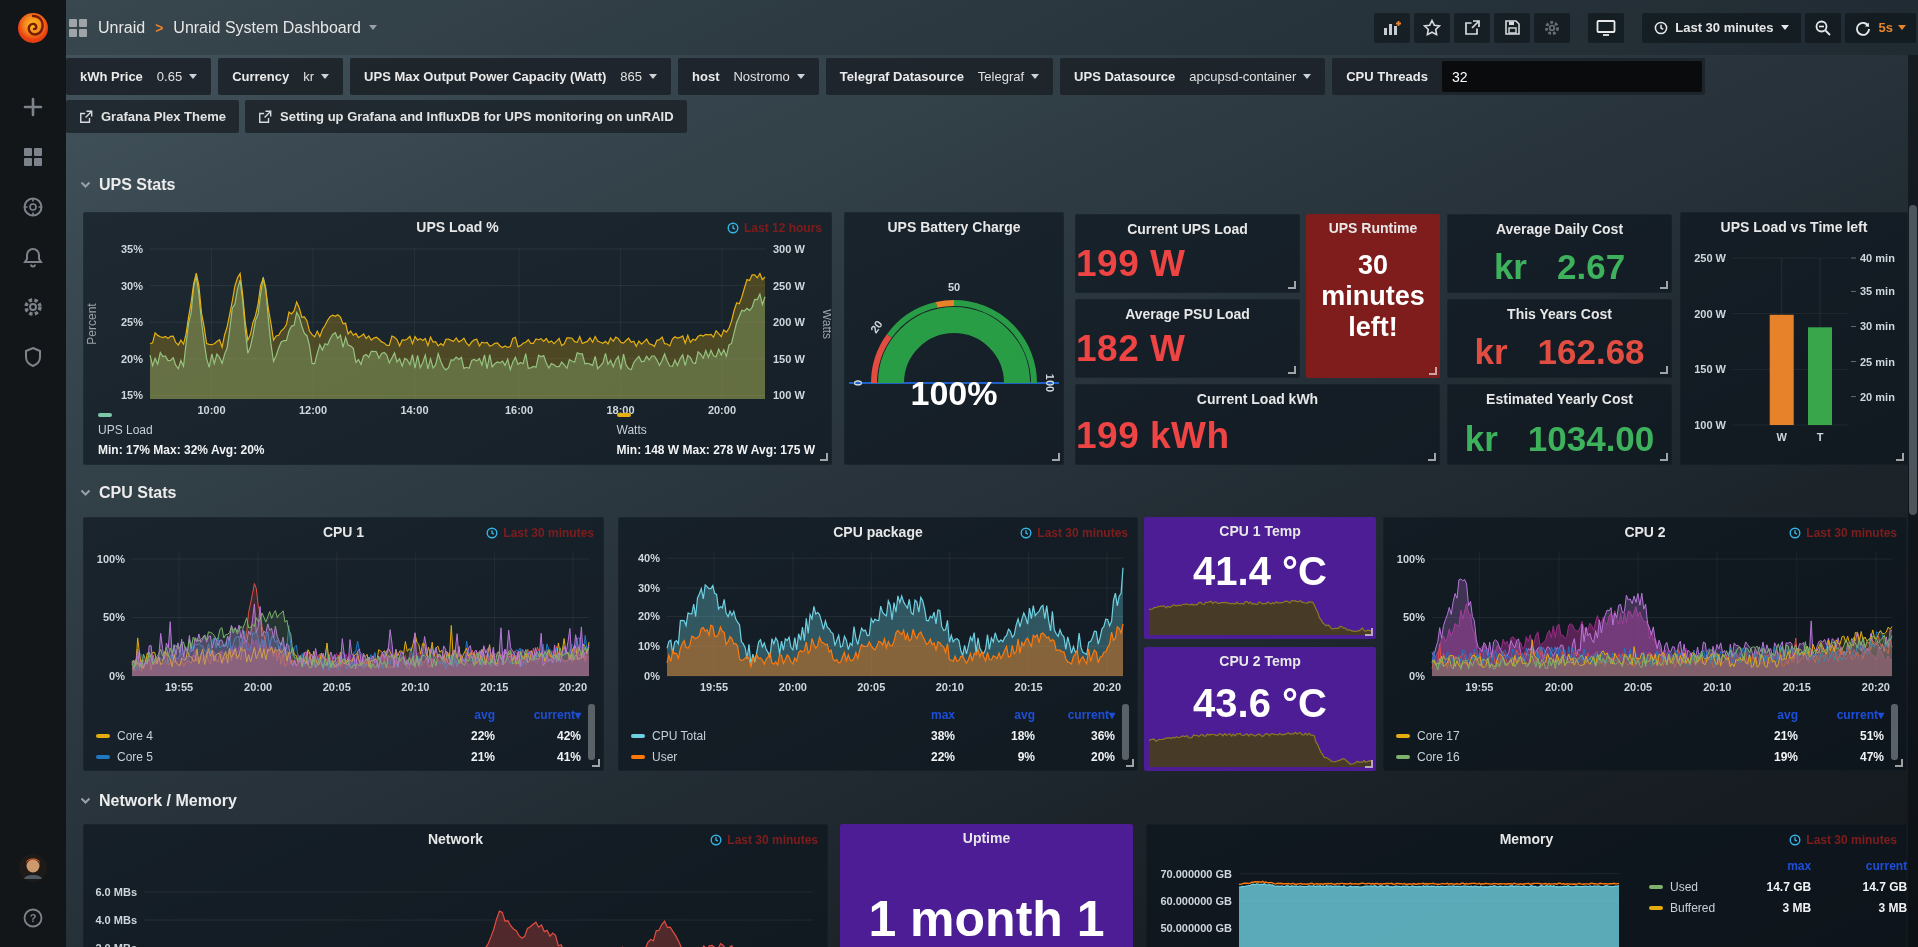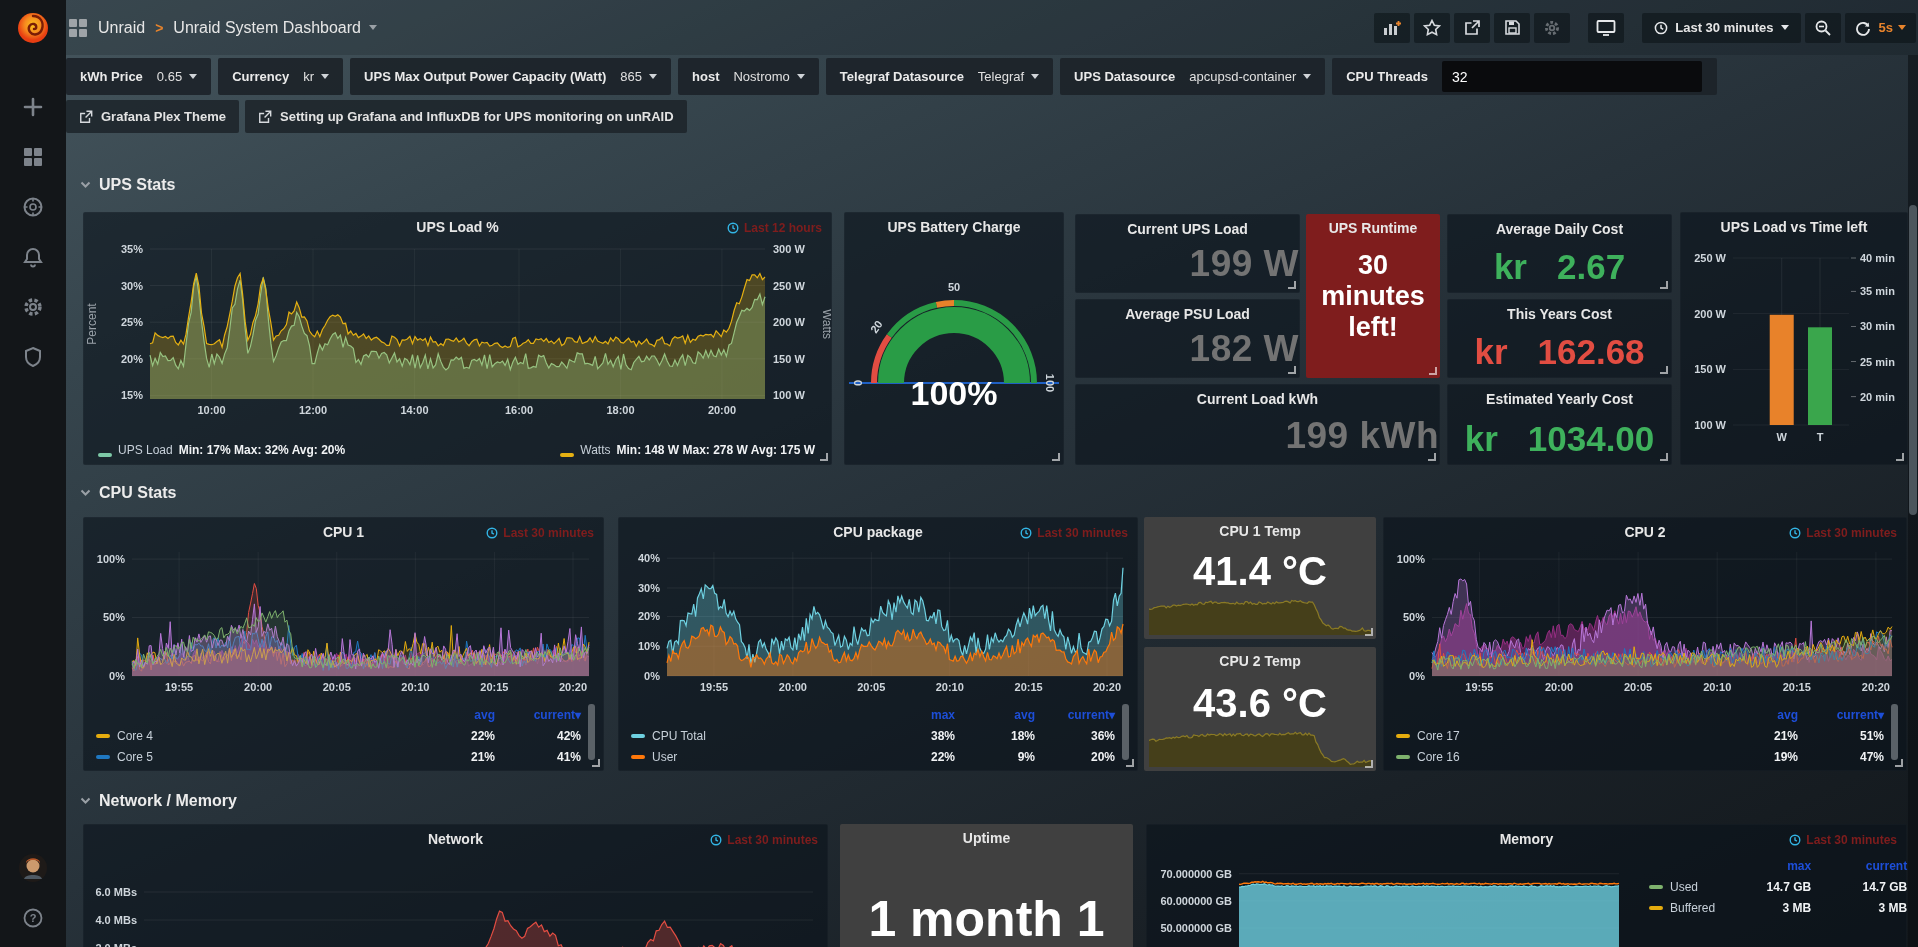--- a/index.html
+++ b/index.html
@@ -47,32 +47,32 @@
   .row-header{position:absolute;display:flex;align-items:center;gap:8px;font-size:16px;font-weight:700;color:#ececec;cursor:pointer;}
   .panel{position:absolute;background:rgba(10,19,26,0.60);border:1px solid rgba(255,255,255,0.025);border-radius:2px;box-sizing:border-box;}
   .panel::after{content:"";position:absolute;right:3px;bottom:3px;width:6px;height:6px;
     border-right:2px solid rgba(255,255,255,0.6);border-bottom:2px solid rgba(255,255,255,0.6);}
   .p-title{position:absolute;left:0;right:0;top:6px;text-align:center;font-size:14px;font-weight:700;color:#e7e7e7;cursor:pointer;}
   .badge{position:absolute;top:8px;right:9px;display:flex;align-items:center;gap:5px;color:#7f1d1d;font-size:12px;font-weight:700;cursor:pointer;}
   .chart-body{position:absolute;left:0;right:0;}
   .tick{fill:#cfd6dc;font-size:11px;font-weight:700;font-family:"Liberation Sans",sans-serif;}
   .axlbl{fill:#9aa2a9;font-size:12px;font-family:"Liberation Sans",sans-serif;}
   
-  .stat-value{position:absolute;left:0;right:0;top:34px;text-align:right;font-size:37px;font-weight:700;color:#737373;letter-spacing:.5px;}
+  .stat-value{position:absolute;left:0;right:0;top:34px;text-align:left;font-size:37px;font-weight:700;color:#ef4444;letter-spacing:.5px;}
   .stat-money{position:absolute;left:0;right:0;top:32px;display:flex;justify-content:center;gap:30px;font-size:35px;font-weight:700;}
   .green{color:#3eb15c;} .red{color:#e24d42;}
   .panel.orange{background:#7f1d1d;border:none;}
-  .panel.greenbg{background:#404040;border:none;}
+  .panel.greenbg{background:#4c1d95;border:none;}
   .runtime-value{position:absolute;left:6px;right:6px;top:36px;text-align:center;font-size:27px;line-height:31px;font-weight:700;color:#fff;}
   .temp-value{position:absolute;left:0;right:0;top:38px;text-align:center;font-size:40px;font-weight:700;color:#fff;}
   .uptime-value{position:absolute;left:0;right:0;top:66px;text-align:center;font-size:50px;font-weight:700;color:#fff;}
   .spark{position:absolute;left:5px;right:5px;bottom:4px;height:48px;}
   
   .legend-ups{position:absolute;left:14px;right:16px;bottom:7px;display:flex;justify-content:space-between;align-items:center;font-size:12px;}
-  .li{display:flex;align-items:flex-end;gap:6px;}
+  .li{display:flex;align-items:flex-start;gap:6px;flex-direction:column;}
   .swatch{width:14px;height:4px;border-radius:2px;display:inline-block;}
   .lname{color:#c7d0d9;cursor:pointer;}
   .lstats{color:#f1f3f5;font-weight:700;}
   .legend-wrap{position:absolute;left:12px;right:22px;bottom:6px;}
   .lgrid{display:grid;row-gap:7px;font-size:12px;align-items:center;}
   .lhead{color:#1d4ed8;font-weight:700;text-align:right;cursor:pointer;}
   .lval{color:#f1f3f5;font-weight:700;text-align:right;}
   .lrow-label{display:flex;align-items:center;gap:7px;color:#c7d0d9;cursor:pointer;}
   .legend-scroll{position:absolute;right:8px;bottom:10px;width:7px;height:56px;background:#5a6167;border-radius:3px;cursor:pointer;}
   .mem-legend{position:absolute;left:502px;top:34px;width:248px;}
@@ -262,21 +262,21 @@
           <span class="caret" style="border-top-color: rgb(207, 211, 215);"></span>
         </span>
       </div>
       <div class="var-box">
         <span class="var-label">UPS Datasource</span>
         <span class="var-value">
           <span>apcupsd-container</span>
           <span class="caret" style="border-top-color: rgb(207, 211, 215);"></span>
         </span>
       </div>
-      <div class="var-box" style="padding-right: 15px;">
+      <div class="var-box" style="padding-right: 3px;">
         <span class="var-label">CPU Threads</span>
         <span class="var-input">32</span>
       </div>
     </div>
   <div class="links-row" id="links-row">
       <div class="link-box">
         <svg width="14" height="14" viewBox="0 0 16 16">
           <path d="M12 9v5H2V4h5" fill="none" stroke="#d7dade" stroke-width="1.6"></path>
           <path d="M8.5 1.5H14.5V7.5M14 2L7.5 8.5" fill="none" stroke="#d7dade" stroke-width="1.6"></path>
         </svg>

